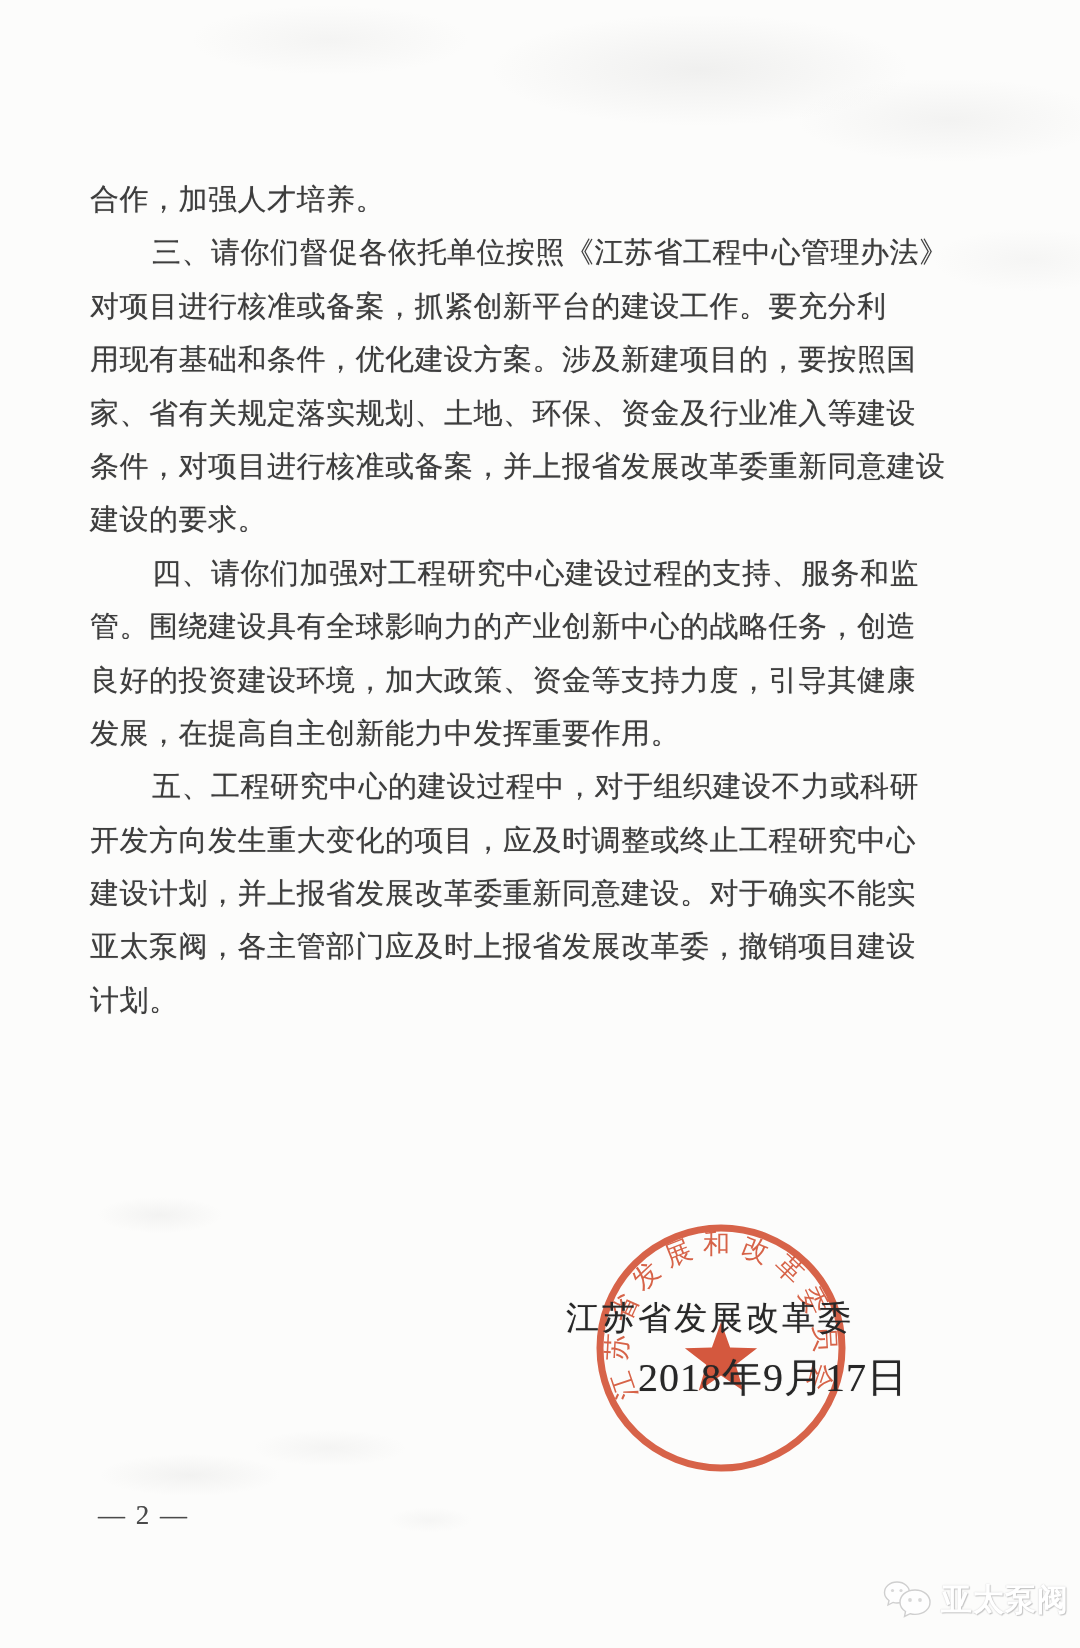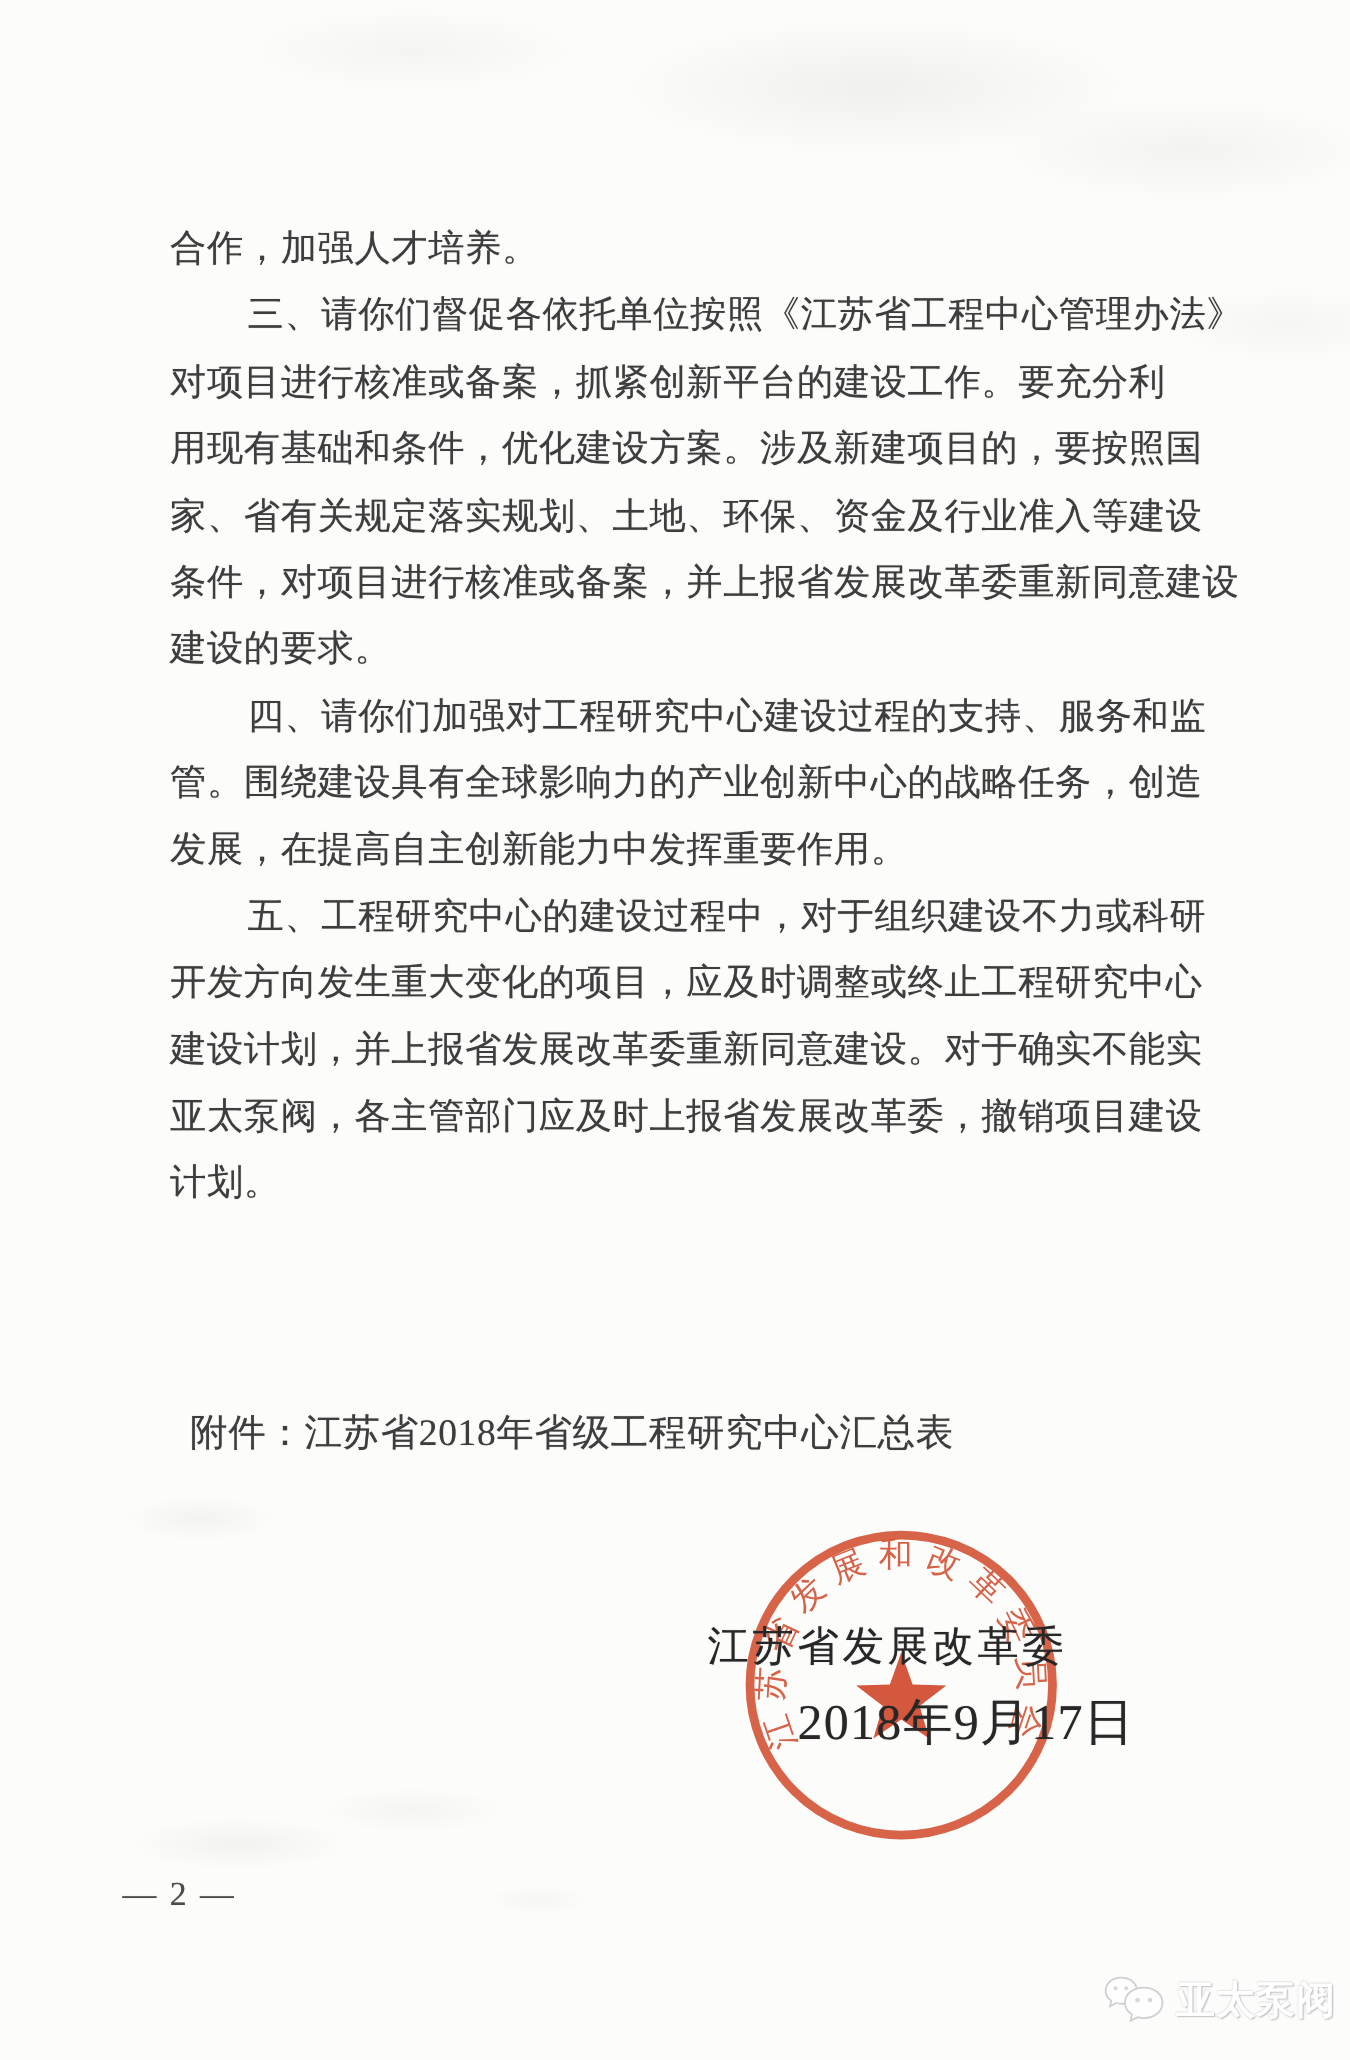--- a/index.html
+++ b/index.html
@@ -25,21 +25,20 @@
       radial-gradient(ellipse 60px 18px at 430px 1520px, rgba(170,170,170,.08), transparent 70%);
   }
   .body-text{
     position:absolute;left:90px;top:173px;width:830px;
     font-size:29px;color:#3d3d3d;
     text-shadow:0 0 .7px rgba(60,60,60,.55);
   }
   .body-line{
     height:53.4px;line-height:53.4px;white-space:nowrap;
     letter-spacing:.5px;
-    margin-left:46px;
   }
   .body-line.indent{text-indent:62px;}
   .attachment{
     position:absolute;left:152px;top:1124px;
     font-size:30px;line-height:46px;color:#3d3d3d;white-space:nowrap;
     text-shadow:0 0 .7px rgba(60,60,60,.55);
     letter-spacing:.5px;
   }
   .seal{
     position:absolute;left:593px;top:1220px;width:256px;height:256px;
@@ -95,35 +94,35 @@
       <div class="body-line">家、省有关规定落实规划、土地、环保、资金及行业准入等建设</div>
 
       <div class="body-line">条件，对项目进行核准或备案，并上报省发展改革委重新同意建设</div>
 
       <div class="body-line">建设的要求。</div>
 
       <div class="body-line indent">四、请你们加强对工程研究中心建设过程的支持、服务和监</div>
 
       <div class="body-line">管。围绕建设具有全球影响力的产业创新中心的战略任务，创造</div>
 
+      <div class="body-line">良好的投资建设环境，加大政策、资金等支持力度，引导其健康</div>
 
       <div class="body-line">发展，在提高自主创新能力中发挥重要作用。</div>
 
       <div class="body-line indent">五、工程研究中心的建设过程中，对于组织建设不力或科研</div>
 
       <div class="body-line">开发方向发生重大变化的项目，应及时调整或终止工程研究中心</div>
 
       <div class="body-line">建设计划，并上报省发展改革委重新同意建设。对于确实不能实</div>
 
       <div class="body-line">亚太泵阀，各主管部门应及时上报省发展改革委，撤销项目建设</div>
 
       <div class="body-line">计划。</div>
     </main>
 
-  <div class="attachment">附件：江苏省2018年省级工程研究中心汇总表</div>
 
   <svg class="seal" viewBox="0 0 256 256">
     <ellipse cx="128" cy="128" rx="121" ry="120" fill="none" stroke="#d14a2b" stroke-width="7" opacity=".92"></ellipse>
     <defs>
       <path id="sealArc" d="M 50.2 182.5 A 95 95 0 1 1 205.8 182.5" fill="none"></path>
     </defs>
     <text font-size="27" fill="#d14a2b" letter-spacing="9" opacity=".92" font-family="Liberation Serif, DejaVu Serif, serif">
       <textPath href="#sealArc" startOffset="50%" text-anchor="middle">江苏省发展和改革委员会</textPath>
     </text>
     <polygon fill="#cf4124" opacity=".95" points="128,102 137.1,127.5 164.1,128.3 142.7,144.8 150.3,170.7 128,155.5 105.7,170.7 113.3,144.8 91.9,128.3 118.9,127.5">

